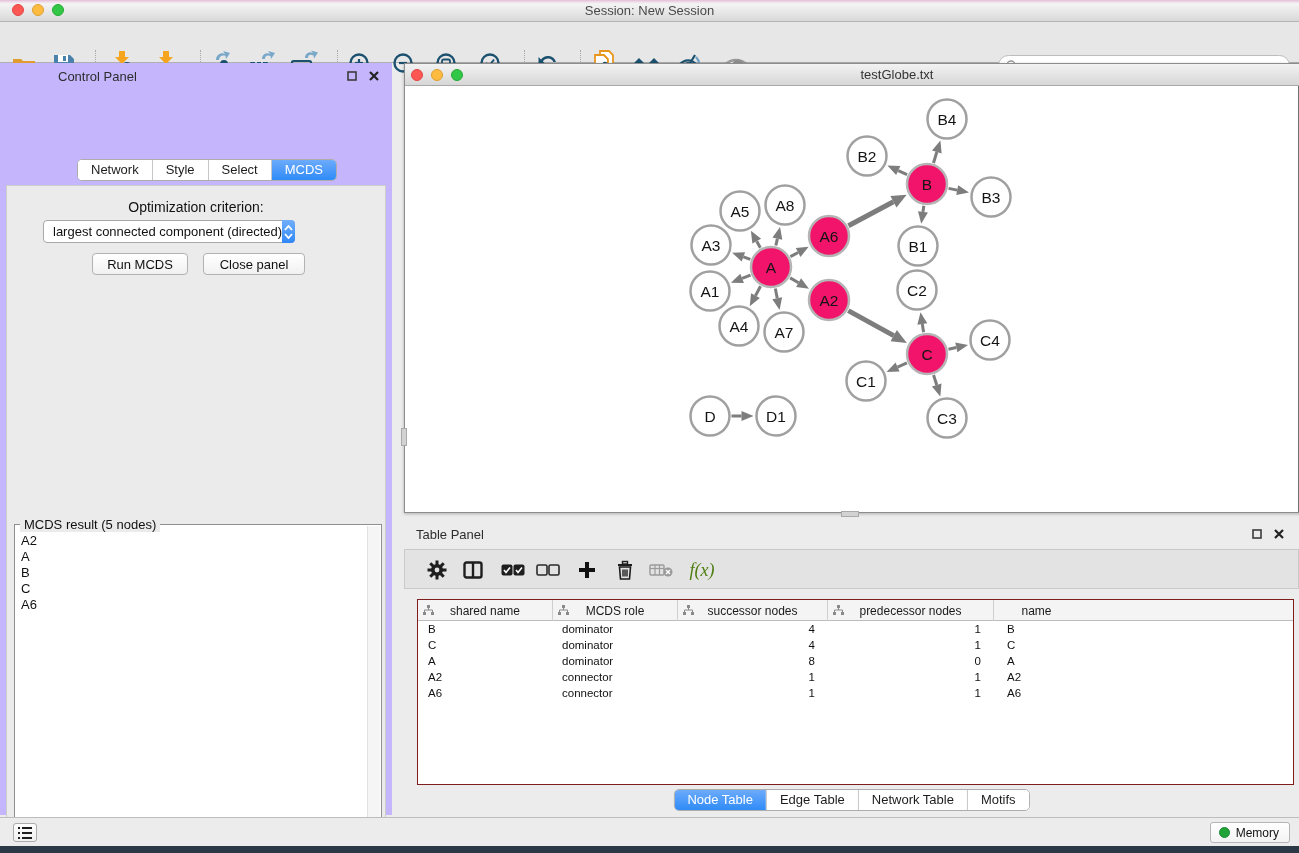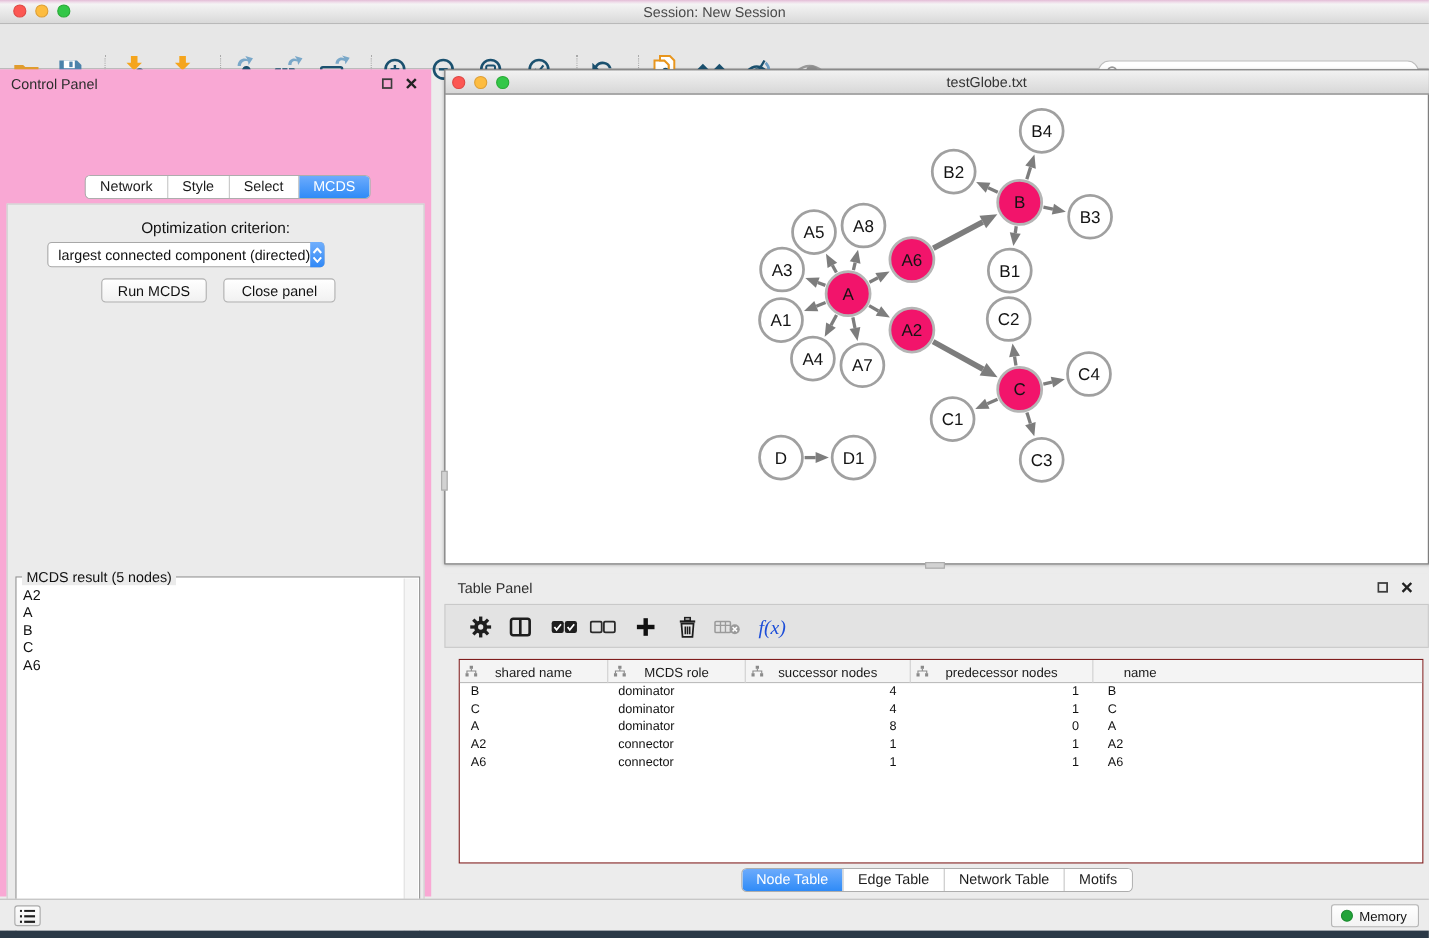--- a/index.html
+++ b/index.html
@@ -24,21 +24,21 @@
   .tbtn { position:absolute; top:27px; width:32px; height:32px; display:flex;
     align-items:center; justify-content:center; cursor:default; }
   .tsep { position:absolute; top:28px; height:28px; border-left:1px dotted #a9a9a9; }
   #search-box { position:absolute; left:998px; top:33px; width:292px; height:21px;
     background:#fff; border:1px solid #bdbdbd; border-radius:11px;
     display:flex; align-items:center; padding-left:6px; }
   #search-box input { border:none; outline:none; flex:1; font-size:12px; background:transparent;
     font-family:"Liberation Sans",sans-serif; }
 
   
-  #control-panel { left:0; top:63px; width:392px; height:752px; background:#f9a8d4; }
+  #control-panel { left:0; top:63px; width:392px; height:752px; background:#c4b5fd;padding-left:48px; }
   .panel-head { height:26px; display:flex; align-items:center; padding:0 10px; }
   .panel-head .ptitle { font-size:13px; color:#2d2d2d; flex:1; }
   .panel-icon { width:16px; height:14px; display:flex; align-items:center; justify-content:center; margin-left:6px; }
 
   .seg { display:flex; border:1px solid #adadad; border-radius:5px; overflow:hidden;
     background:#fff; height:22px; }
   .seg .s { padding:0 13px; font-size:13px; color:#1c1c1c; line-height:20px;
     border-left:1px solid #c6c6c6; background:#fff; white-space:nowrap; }
   .seg .s:first-child { border-left:none; }
   .seg .s.active { background:linear-gradient(#6cabfc,#2f8bf7); color:#fff; }
@@ -79,21 +79,21 @@
   #net-canvas { width:893px; height:426px; background:#fff; display:block; }
   #net-grip { position:absolute; right:1px; bottom:1px; width:14px; height:14px; }
   .splitter-h { position:absolute; background:#d2d2d2; border:1px solid #a9a9a9; }
 
   
   #table-panel { left:404px; top:521px; width:895px; height:294px; background:#ececec; }
   #tp-toolbar { position:absolute; left:0px; top:28px; width:895px; height:40px;
     background:#e3e3e3; border:1px solid #c9c9c9; }
   .tp-btn { position:absolute; top:6px; width:28px; height:28px; display:flex;
     align-items:center; justify-content:center; }
-  #fx-label { font-family:"Liberation Serif", serif; font-style:italic; font-size:18px; color:#1d4ed8; }
+  #fx-label { font-family:"Liberation Serif", serif; font-style:italic; font-size:18px; color:#4d7c0f; }
 
   #node-table { position:absolute; left:13px; top:78px; width:877px; height:186px;
     background:#fff; border:1px solid #7f1d1d; overflow:hidden; }
   #nt-header { display:flex; height:21px; background:#f4f4f4; border-bottom:1px solid #bdbdbd; }
   .th { position:relative; display:flex; align-items:center; justify-content:center;
     font-size:12px; color:#1a1a1a; border-left:1px solid #cfcfcf; height:21px; }
   .th:first-child { border-left:none; }
   .th .hicon { position:absolute; left:5px; top:5px; }
   .tr { display:flex; height:16px; }
   .td { font-size:11.5px; color:#111; line-height:16px; white-space:nowrap; overflow:hidden; }

